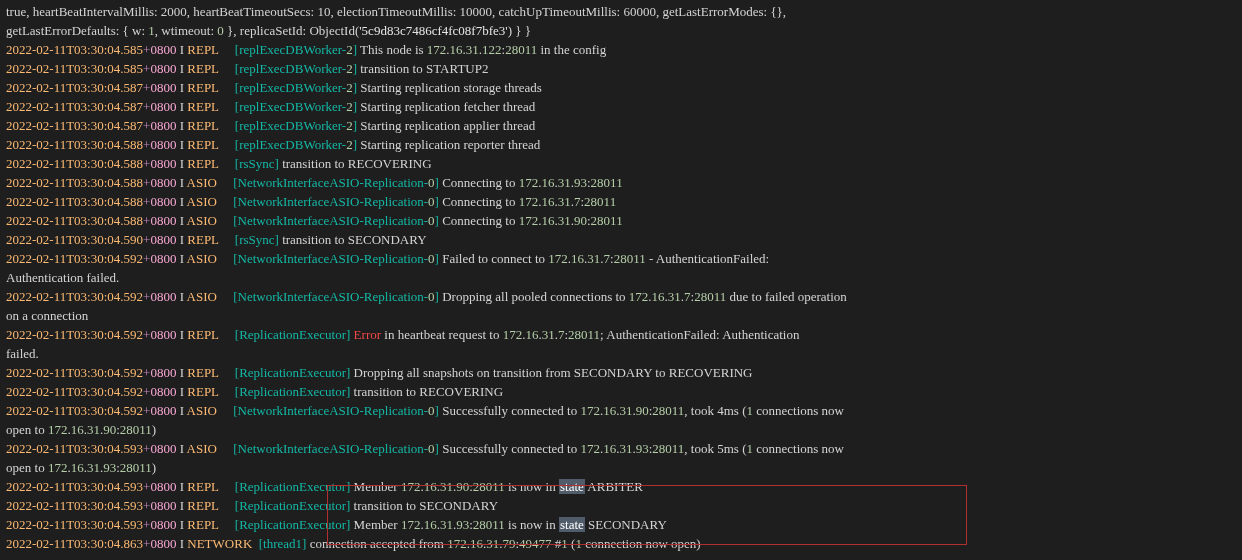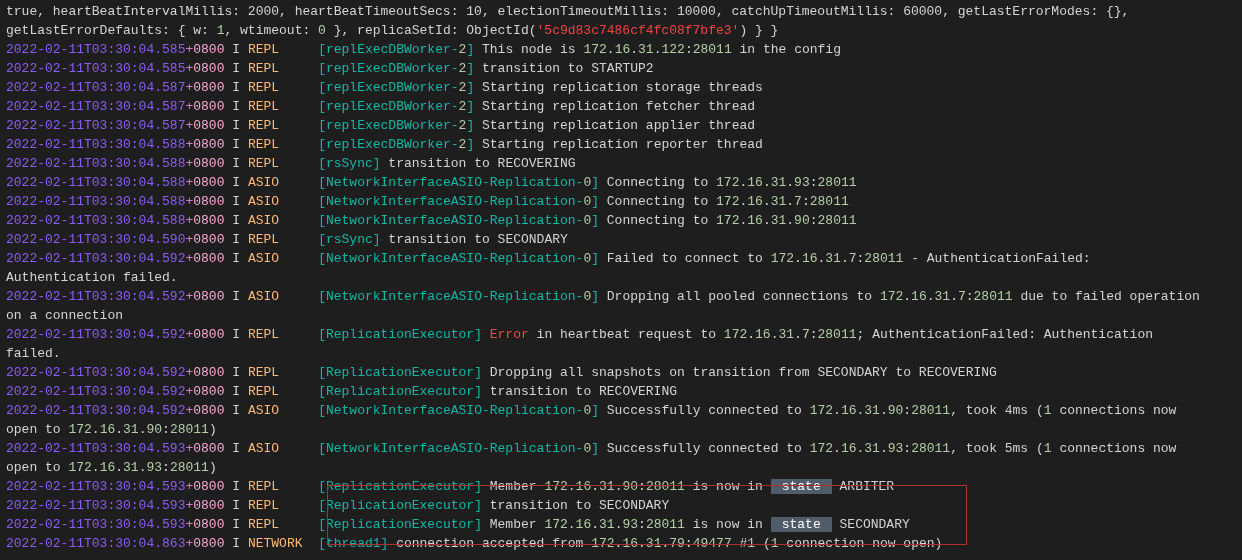--- a/index.html
+++ b/index.html
@@ -1,29 +1,29 @@
 <!DOCTYPE html>
 <html><head>
 <meta charset="utf-8">
 <style>
   html,body{margin:0;padding:0;background:#1e1e1e;color:#d4d4d4;font-family:Consolas,'Courier New',monospace;font-size:13px;line-height:19px;width:1242px;}
   .log{padding:2px 6px 6px 6px;white-space:pre;overflow:hidden;}
-  .line{display:block;}
-  .ts-date{color:#8b5cf6;}
+  .line{display:block;font-family:Liberation Serif, serif;}
+  .ts-date{color:#fdba74;}
   .ts-tz{color:#f9a8d4;}
   .plus{color:#c586c0;}
   .lvl{color:#d4d4d4;}
   .comp{color:#fdba74;}
   .bracket{color:#14b8a6;}
   .txt{color:#d4d4d4;}
   .num{color:#b5cea8;}
   .dot{color:#d4d4d4;}
   .err{color:#f44747;text-align:right;}
-  .str{color:#ef4444;text-align:right;}
-  .hl{background:#515c6a;color:#ffffff;padding:0 11px;}
+  .str{color:#e5e5e5;text-align:right;}
+  .hl{background:#515c6a;color:#ffffff;padding:0 1px;}
   .box{position:absolute;border:1px solid #b03030;pointer-events:none;}
   .container{position:relative;}
 </style>
 </head>
 <body>
 
 <div class="container">
 <div class="log" id="log"><div class="line"><span class="txt">true, heartBeatIntervalMillis: 2000, heartBeatTimeoutSecs: 10, electionTimeoutMillis: 10000, catchUpTimeoutMillis: 60000, getLastErrorModes: {},</span></div><div class="line"><span class="txt">getLastErrorDefaults: { w: </span><span class="num">1</span><span class="txt">, wtimeout: </span><span class="num">0</span><span class="txt"> }, replicaSetId: ObjectId(</span><span class="str">'5c9d83c7486cf4fc08f7bfe3'</span><span class="txt">) } }</span></div><div class="line"><span class="ts-date">2022-02-11T03:30:04.585</span><span class="plus">+</span><span class="ts-tz">0800</span><span class="txt"> </span><span class="lvl">I</span><span class="txt"> </span><span class="comp">REPL</span><span class="txt">     </span><span class="bracket">[replExecDBWorker-</span><span class="num">2</span><span class="bracket">]</span><span class="txt"> This node is </span><span class="num">172</span><span class="dot">.</span><span class="num">16</span><span class="dot">.</span><span class="num">31</span><span class="dot">.</span><span class="num">122</span><span class="dot">:</span><span class="num">28011</span><span class="txt"> in the config</span></div><div class="line"><span class="ts-date">2022-02-11T03:30:04.585</span><span class="plus">+</span><span class="ts-tz">0800</span><span class="txt"> </span><span class="lvl">I</span><span class="txt"> </span><span class="comp">REPL</span><span class="txt">     </span><span class="bracket">[replExecDBWorker-</span><span class="num">2</span><span class="bracket">]</span><span class="txt"> transition to STARTUP2</span></div><div class="line"><span class="ts-date">2022-02-11T03:30:04.587</span><span class="plus">+</span><span class="ts-tz">0800</span><span class="txt"> </span><span class="lvl">I</span><span class="txt"> </span><span class="comp">REPL</span><span class="txt">     </span><span class="bracket">[replExecDBWorker-</span><span class="num">2</span><span class="bracket">]</span><span class="txt"> Starting replication storage threads</span></div><div class="line"><span class="ts-date">2022-02-11T03:30:04.587</span><span class="plus">+</span><span class="ts-tz">0800</span><span class="txt"> </span><span class="lvl">I</span><span class="txt"> </span><span class="comp">REPL</span><span class="txt">     </span><span class="bracket">[replExecDBWorker-</span><span class="num">2</span><span class="bracket">]</span><span class="txt"> Starting replication fetcher thread</span></div><div class="line"><span class="ts-date">2022-02-11T03:30:04.587</span><span class="plus">+</span><span class="ts-tz">0800</span><span class="txt"> </span><span class="lvl">I</span><span class="txt"> </span><span class="comp">REPL</span><span class="txt">     </span><span class="bracket">[replExecDBWorker-</span><span class="num">2</span><span class="bracket">]</span><span class="txt"> Starting replication applier thread</span></div><div class="line"><span class="ts-date">2022-02-11T03:30:04.588</span><span class="plus">+</span><span class="ts-tz">0800</span><span class="txt"> </span><span class="lvl">I</span><span class="txt"> </span><span class="comp">REPL</span><span class="txt">     </span><span class="bracket">[replExecDBWorker-</span><span class="num">2</span><span class="bracket">]</span><span class="txt"> Starting replication reporter thread</span></div><div class="line"><span class="ts-date">2022-02-11T03:30:04.588</span><span class="plus">+</span><span class="ts-tz">0800</span><span class="txt"> </span><span class="lvl">I</span><span class="txt"> </span><span class="comp">REPL</span><span class="txt">     </span><span class="bracket">[rsSync]</span><span class="txt"> transition to RECOVERING</span></div><div class="line"><span class="ts-date">2022-02-11T03:30:04.588</span><span class="plus">+</span><span class="ts-tz">0800</span><span class="txt"> </span><span class="lvl">I</span><span class="txt"> </span><span class="comp">ASIO</span><span class="txt">     </span><span class="bracket">[NetworkInterfaceASIO-Replication-</span><span class="num">0</span><span class="bracket">]</span><span class="txt"> Connecting to </span><span class="num">172</span><span class="dot">.</span><span class="num">16</span><span class="dot">.</span><span class="num">31</span><span class="dot">.</span><span class="num">93</span><span class="dot">:</span><span class="num">28011</span></div><div class="line"><span class="ts-date">2022-02-11T03:30:04.588</span><span class="plus">+</span><span class="ts-tz">0800</span><span class="txt"> </span><span class="lvl">I</span><span class="txt"> </span><span class="comp">ASIO</span><span class="txt">     </span><span class="bracket">[NetworkInterfaceASIO-Replication-</span><span class="num">0</span><span class="bracket">]</span><span class="txt"> Connecting to </span><span class="num">172</span><span class="dot">.</span><span class="num">16</span><span class="dot">.</span><span class="num">31</span><span class="dot">.</span><span class="num">7</span><span class="dot">:</span><span class="num">28011</span></div><div class="line"><span class="ts-date">2022-02-11T03:30:04.588</span><span class="plus">+</span><span class="ts-tz">0800</span><span class="txt"> </span><span class="lvl">I</span><span class="txt"> </span><span class="comp">ASIO</span><span class="txt">     </span><span class="bracket">[NetworkInterfaceASIO-Replication-</span><span class="num">0</span><span class="bracket">]</span><span class="txt"> Connecting to </span><span class="num">172</span><span class="dot">.</span><span class="num">16</span><span class="dot">.</span><span class="num">31</span><span class="dot">.</span><span class="num">90</span><span class="dot">:</span><span class="num">28011</span></div><div class="line"><span class="ts-date">2022-02-11T03:30:04.590</span><span class="plus">+</span><span class="ts-tz">0800</span><span class="txt"> </span><span class="lvl">I</span><span class="txt"> </span><span class="comp">REPL</span><span class="txt">     </span><span class="bracket">[rsSync]</span><span class="txt"> transition to SECONDARY</span></div><div class="line"><span class="ts-date">2022-02-11T03:30:04.592</span><span class="plus">+</span><span class="ts-tz">0800</span><span class="txt"> </span><span class="lvl">I</span><span class="txt"> </span><span class="comp">ASIO</span><span class="txt">     </span><span class="bracket">[NetworkInterfaceASIO-Replication-</span><span class="num">0</span><span class="bracket">]</span><span class="txt"> Failed to connect to </span><span class="num">172</span><span class="dot">.</span><span class="num">16</span><span class="dot">.</span><span class="num">31</span><span class="dot">.</span><span class="num">7</span><span class="dot">:</span><span class="num">28011</span><span class="txt"> - AuthenticationFailed: </span></div><div class="line"><span class="txt">Authentication failed.</span></div><div class="line"><span class="ts-date">2022-02-11T03:30:04.592</span><span class="plus">+</span><span class="ts-tz">0800</span><span class="txt"> </span><span class="lvl">I</span><span class="txt"> </span><span class="comp">ASIO</span><span class="txt">     </span><span class="bracket">[NetworkInterfaceASIO-Replication-</span><span class="num">0</span><span class="bracket">]</span><span class="txt"> Dropping all pooled connections to </span><span class="num">172</span><span class="dot">.</span><span class="num">16</span><span class="dot">.</span><span class="num">31</span><span class="dot">.</span><span class="num">7</span><span class="dot">:</span><span class="num">28011</span><span class="txt"> due to failed operation </span></div><div class="line"><span class="txt">on a connection</span></div><div class="line"><span class="ts-date">2022-02-11T03:30:04.592</span><span class="plus">+</span><span class="ts-tz">0800</span><span class="txt"> </span><span class="lvl">I</span><span class="txt"> </span><span class="comp">REPL</span><span class="txt">     </span><span class="bracket">[ReplicationExecutor]</span><span class="err"> Error</span><span class="txt"> in heartbeat request to </span><span class="num">172</span><span class="dot">.</span><span class="num">16</span><span class="dot">.</span><span class="num">31</span><span class="dot">.</span><span class="num">7</span><span class="dot">:</span><span class="num">28011</span><span class="txt">; AuthenticationFailed: Authentication </span></div><div class="line"><span class="txt">failed.</span></div><div class="line"><span class="ts-date">2022-02-11T03:30:04.592</span><span class="plus">+</span><span class="ts-tz">0800</span><span class="txt"> </span><span class="lvl">I</span><span class="txt"> </span><span class="comp">REPL</span><span class="txt">     </span><span class="bracket">[ReplicationExecutor]</span><span class="txt"> Dropping all snapshots on transition from SECONDARY to RECOVERING</span></div><div class="line"><span class="ts-date">2022-02-11T03:30:04.592</span><span class="plus">+</span><span class="ts-tz">0800</span><span class="txt"> </span><span class="lvl">I</span><span class="txt"> </span><span class="comp">REPL</span><span class="txt">     </span><span class="bracket">[ReplicationExecutor]</span><span class="txt"> transition to RECOVERING</span></div><div class="line"><span class="ts-date">2022-02-11T03:30:04.592</span><span class="plus">+</span><span class="ts-tz">0800</span><span class="txt"> </span><span class="lvl">I</span><span class="txt"> </span><span class="comp">ASIO</span><span class="txt">     </span><span class="bracket">[NetworkInterfaceASIO-Replication-</span><span class="num">0</span><span class="bracket">]</span><span class="txt"> Successfully connected to </span><span class="num">172</span><span class="dot">.</span><span class="num">16</span><span class="dot">.</span><span class="num">31</span><span class="dot">.</span><span class="num">90</span><span class="dot">:</span><span class="num">28011</span><span class="txt">, took 4ms (</span><span class="num">1</span><span class="txt"> connections now </span></div><div class="line"><span class="txt">open to </span><span class="num">172</span><span class="dot">.</span><span class="num">16</span><span class="dot">.</span><span class="num">31</span><span class="dot">.</span><span class="num">90</span><span class="dot">:</span><span class="num">28011</span><span class="txt">)</span></div><div class="line"><span class="ts-date">2022-02-11T03:30:04.593</span><span class="plus">+</span><span class="ts-tz">0800</span><span class="txt"> </span><span class="lvl">I</span><span class="txt"> </span><span class="comp">ASIO</span><span class="txt">     </span><span class="bracket">[NetworkInterfaceASIO-Replication-</span><span class="num">0</span><span class="bracket">]</span><span class="txt"> Successfully connected to </span><span class="num">172</span><span class="dot">.</span><span class="num">16</span><span class="dot">.</span><span class="num">31</span><span class="dot">.</span><span class="num">93</span><span class="dot">:</span><span class="num">28011</span><span class="txt">, took 5ms (</span><span class="num">1</span><span class="txt"> connections now </span></div><div class="line"><span class="txt">open to </span><span class="num">172</span><span class="dot">.</span><span class="num">16</span><span class="dot">.</span><span class="num">31</span><span class="dot">.</span><span class="num">93</span><span class="dot">:</span><span class="num">28011</span><span class="txt">)</span></div><div class="line"><span class="ts-date">2022-02-11T03:30:04.593</span><span class="plus">+</span><span class="ts-tz">0800</span><span class="txt"> </span><span class="lvl">I</span><span class="txt"> </span><span class="comp">REPL</span><span class="txt">     </span><span class="bracket">[ReplicationExecutor]</span><span class="txt"> Member </span><span class="num">172</span><span class="dot">.</span><span class="num">16</span><span class="dot">.</span><span class="num">31</span><span class="dot">.</span><span class="num">90</span><span class="dot">:</span><span class="num">28011</span><span class="txt"> is now in </span><span class="hl">state</span><span class="txt"> ARBITER</span></div><div class="line"><span class="ts-date">2022-02-11T03:30:04.593</span><span class="plus">+</span><span class="ts-tz">0800</span><span class="txt"> </span><span class="lvl">I</span><span class="txt"> </span><span class="comp">REPL</span><span class="txt">     </span><span class="bracket">[ReplicationExecutor]</span><span class="txt"> transition to SECONDARY</span></div><div class="line"><span class="ts-date">2022-02-11T03:30:04.593</span><span class="plus">+</span><span class="ts-tz">0800</span><span class="txt"> </span><span class="lvl">I</span><span class="txt"> </span><span class="comp">REPL</span><span class="txt">     </span><span class="bracket">[ReplicationExecutor]</span><span class="txt"> Member </span><span class="num">172</span><span class="dot">.</span><span class="num">16</span><span class="dot">.</span><span class="num">31</span><span class="dot">.</span><span class="num">93</span><span class="dot">:</span><span class="num">28011</span><span class="txt"> is now in </span><span class="hl">state</span><span class="txt"> SECONDARY</span></div><div class="line"><span class="ts-date">2022-02-11T03:30:04.863</span><span class="plus">+</span><span class="ts-tz">0800</span><span class="txt"> </span><span class="lvl">I</span><span class="txt"> </span><span class="comp">NETWORK</span><span class="txt">  </span><span class="bracket">[thread1]</span><span class="txt"> connection accepted from </span><span class="num">172</span><span class="dot">.</span><span class="num">16</span><span class="dot">.</span><span class="num">31</span><span class="dot">.</span><span class="num">79</span><span class="dot">:</span><span class="num">49477</span><span class="txt"> #</span><span class="num">1</span><span class="txt"> (</span><span class="num">1</span><span class="txt"> connection now open)</span></div></div>
 <div class="box" id="highlight-box" style="top: 485px; left: 327px; width: 638px; height: 58px;"></div>
 </div>

